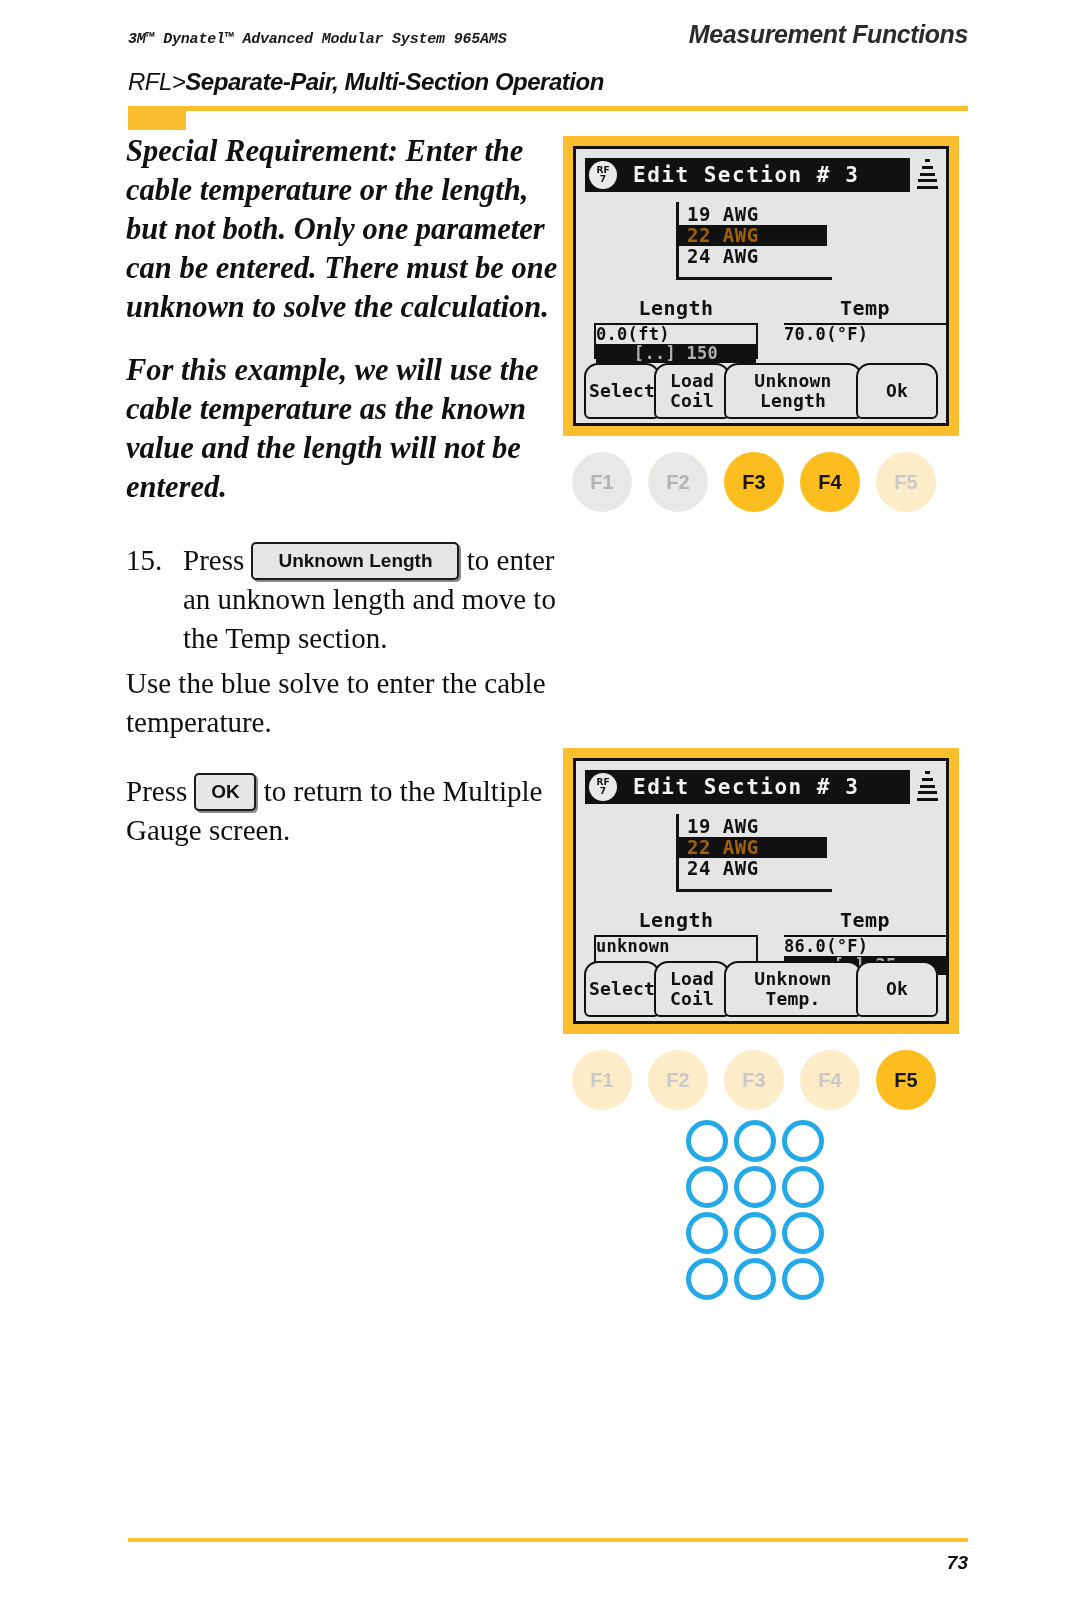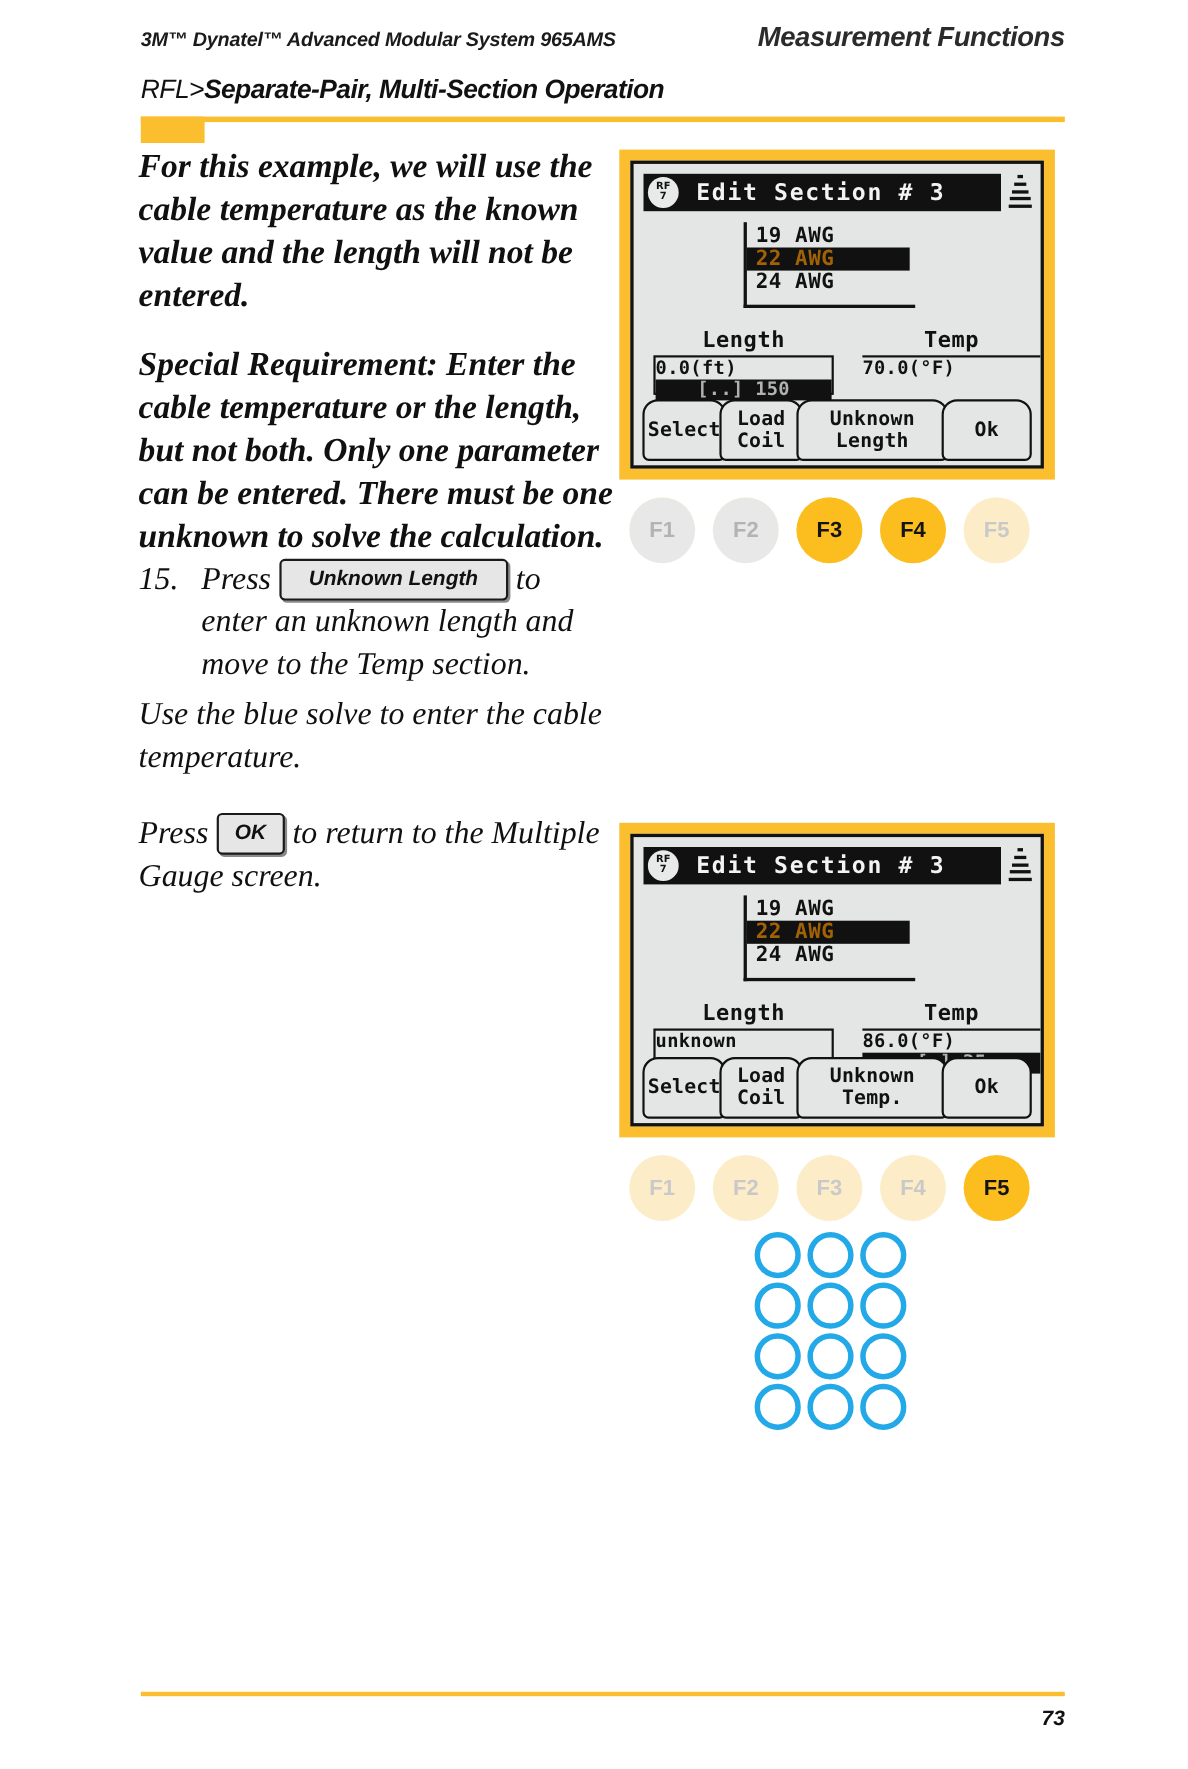--- a/index.html
+++ b/index.html
@@ -20,24 +20,24 @@
   .page-header {
     position: absolute;
     left: 128px;
     top: 20px;
     width: 840px;
     display: flex;
     justify-content: space-between;
     align-items: baseline;
   }
   .hdr-left {
-    font-family: Liberation Sans, sans-serif;
+    font-family: Liberation Mono, monospace;
     font-style: italic;
     font-weight: 700;
-    font-size: 18px;
+    font-size: 15px;
     color: #1a1a1a;
     letter-spacing: -0.2px;
   }
   .hdr-right {
     font-family: "Liberation Sans", sans-serif;
     font-style: italic;
     font-weight: 700;
     font-size: 25px;
     color: #2b2b2b;
     letter-spacing: -0.4px;
@@ -92,25 +92,25 @@
     font-family: "Liberation Serif", serif;
     font-style: italic;
     font-weight: 700;
     font-size: 30.5px;
     line-height: 39px;
     color: #101010;
   }
   .italic-para + .italic-para { margin-top: 24px; }
 
   .steps {
+    margin-top: 34px;
     font-family: "Liberation Serif", serif;
     font-size: 29px;
     line-height: 39px;
     color: #101010;
-    font-style: italic;
   }
   .step {
     display: flex;
     margin-bottom: 6px;
   }
   .step-num {
     width: 57px;
     flex: 0 0 57px;
     text-align: left;
   }
@@ -384,22 +384,22 @@
 </div>
 
 <div class="chapter-title">
   <span class="pre">RFL&gt;</span><span class="main">Separate-Pair, Multi-Section Operation</span>
 </div>
 <div class="rule-yellow"></div>
 <div class="rule-tab"></div>
 
 <div class="left-col">
 
+  <p class="italic-para">Special Requirement: Enter the cable temperature or the length, but not both. Only one parameter can be entered. There must be one unknown to solve the calculation.</p>
   <p class="italic-para">For this example, we will use the cable temperature as the known value and the length will not be entered.</p>
-  <p class="italic-para">Special Requirement: Enter the cable temperature or the length, but not both. Only one parameter can be entered. There must be one unknown to solve the calculation.</p>
 
   <div class="steps">
 
     <div class="step">
       <div class="step-num">15.</div>
       <div class="step-body">
         <span>Press</span>
         <span class="key-btn wide">Unknown Length</span>
         <span>to enter an unknown length and move to the Temp section.</span>
       </div>

